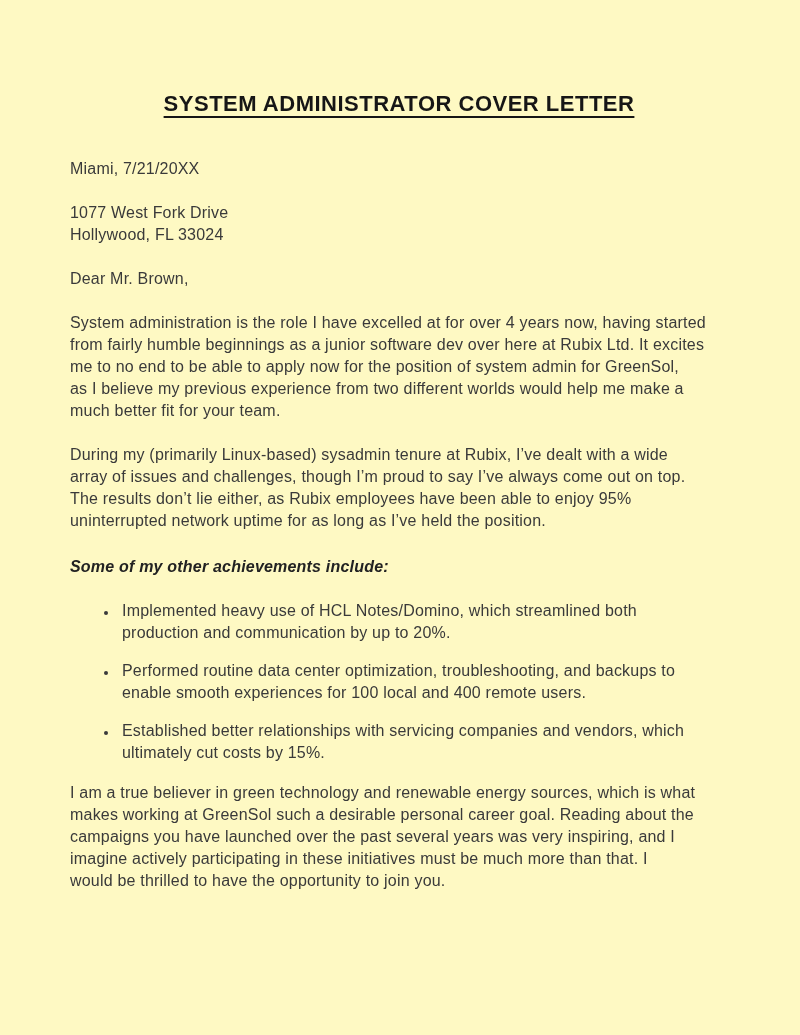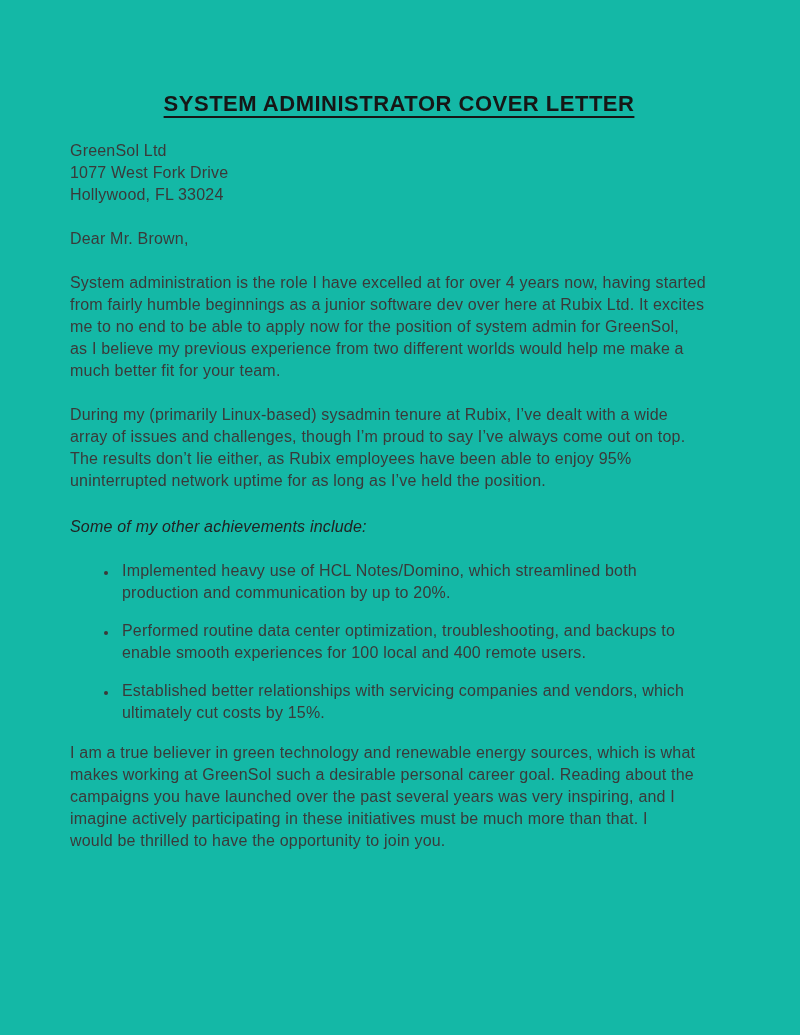--- a/index.html
+++ b/index.html
@@ -4,21 +4,21 @@
 <style>
   html, body {
     margin: 0;
     padding: 0;
     background: #ffffff;
   }
   .page {
     position: relative;
     width: 800px;
     height: 1035px;
-    background: #14b8a6;
+    background: #fef9c3;
     box-sizing: border-box;
     padding: 90px 72px 0 70px;
     font-family: "Liberation Sans", "DejaVu Sans", sans-serif;
     color: #3a3a3a;
     font-size: 16px;
     line-height: 22px;
     letter-spacing: 0.2px;
     overflow: hidden;
   }
   .title {
@@ -47,21 +47,21 @@
   }
   .salutation {
     margin: 22px 0 4px 0;
   }
   .para {
     margin: 22px 0 0 0;
     white-space: pre-line;
   }
   .achievements-heading {
     margin: 24px 0 1px 0;
-    font-weight: normal;
+    font-weight: bold;
     font-style: italic;
     color: #222222;
   }
   ul.achievements {
     margin: 22px 0 0 0;
     padding: 0 0 0 48px;
   }
   ul.achievements li {
     margin: 16px 0 4px 0;
     padding-left: 4px;
@@ -78,23 +78,23 @@
 </style>
 </head>
 <body>
 
 <div class="page">
 
   <h1 class="title">
     <span>SYSTEM ADMINISTRATOR COVER LETTER</span>
   </h1>
 
+  <p class="date-line">Miami, 7/21/20XX</p>
 
   <div class="address">
-    <p>GreenSol Ltd</p>
     <p>1077 West Fork Drive</p>
     <p>Hollywood, FL 33024</p>
   </div>
 
   <p class="salutation">Dear Mr. Brown,</p>
 
   <p class="para">System administration is the role I have excelled at for over 4 years now, having started
 from fairly humble beginnings as a junior software dev over here at Rubix Ltd. It excites
 me to no end to be able to apply now for the position of system admin for GreenSol,
 as I believe my previous experience from two different worlds would help me make a

